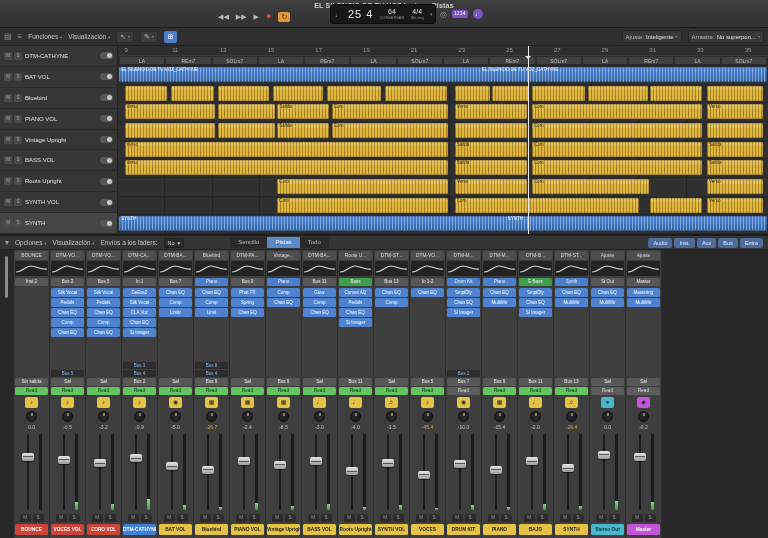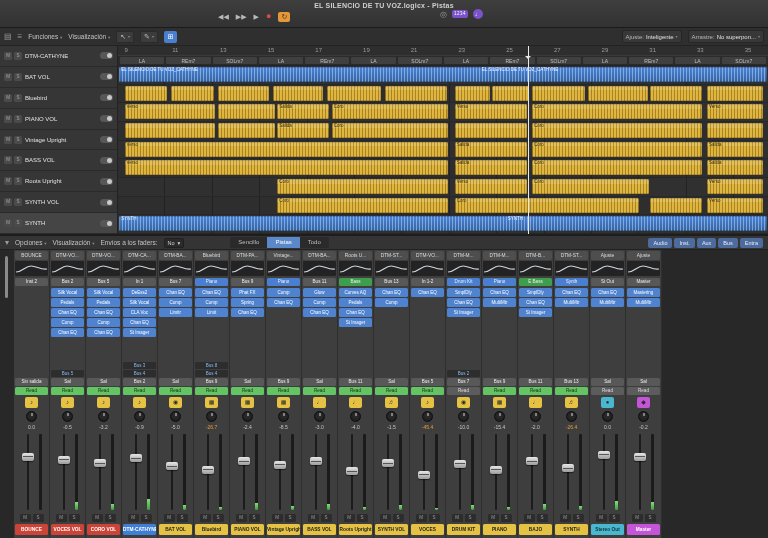--- a/index.html
+++ b/index.html
@@ -142,20 +142,33 @@
 
   <div id="titlebar">
     <div id="win-title">EL SILENCIO DE TU VOZ.logicx - Pistas</div>
     <div id="transport">
       <span class="tbtn">◀◀</span>
       <span class="tbtn">▶▶</span>
       <span class="tbtn">▶</span>
       <span class="tbtn rec">●</span>
       <span class="tbtn cycle">↻</span>
     </div>
+    <div id="lcd">
+      <span class="lcd-note">♩</span>
+      <span class="pos">25 4</span>
+      <span class="sub">
+        <span class="v">64</span>
+        <span class="l">CONSERVAR</span>
+      </span>
+      <span class="sub">
+        <span class="v">4/4</span>
+        <span class="l">SIb maj</span>
+      </span>
+      <span class="lcd-chev">▾</span>
+    </div>
     <div id="tb-right">
       <span class="tb-ic">◎</span>
       <span class="badge-1234">1234</span>
       <span class="badge-met">♩</span>
     </div>
   </div>
 
   <div id="toolbar">
     <span class="tool-ic">▤</span>
     <span class="tool-ic">≡</span>

